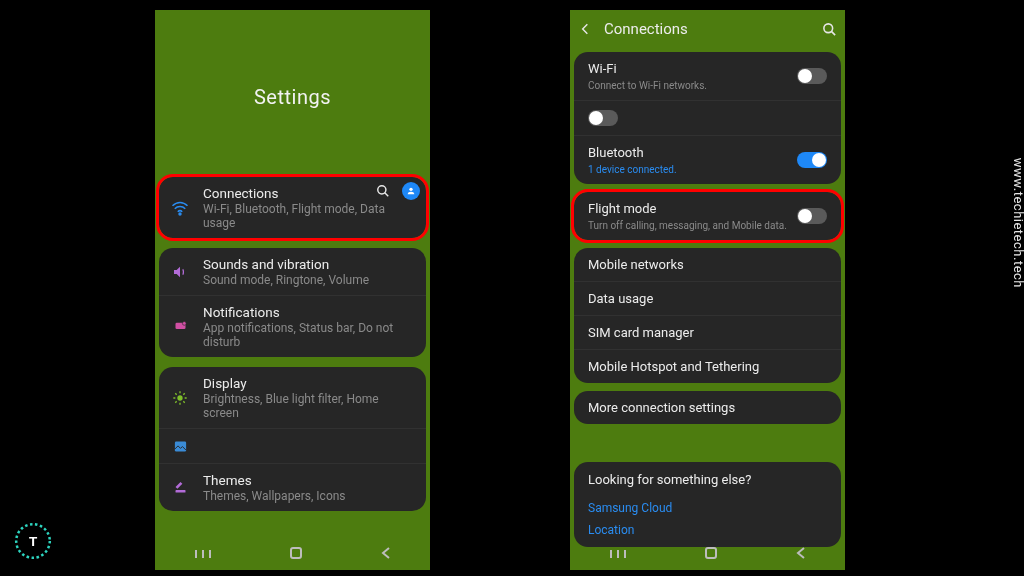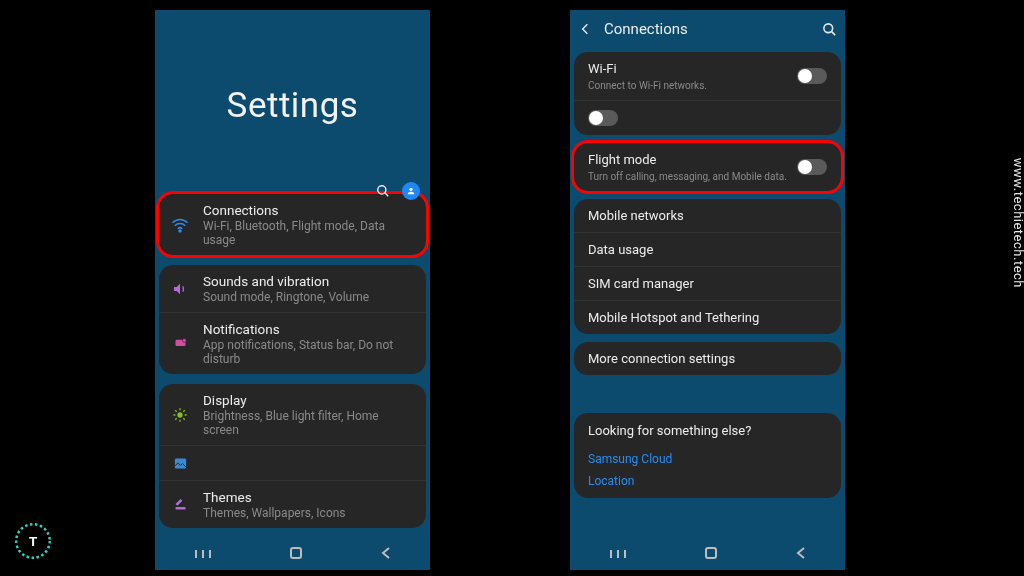--- a/index.html
+++ b/index.html
@@ -13,27 +13,27 @@
     overflow: hidden;
   }
   .phones {
     display: flex;
     gap: 140px;
     padding: 10px 155px 0 155px;
   }
   .phone {
     width: 275px;
     height: 560px;
-    background: #0c4a6e;
+    background: #4d7c0f;
     position: relative;
   }
   
   .settings-header {
     text-align: center;
-    font-size: 35px;
+    font-size: 20px;
     font-weight: 400;
     color: #f2f2f2;
     margin-top: 75px;
     margin-bottom: 68px;
     letter-spacing: 0.5px;
   }
   .header-actions {
     position: absolute;
     right: 10px;
     top: 172px;
@@ -287,20 +287,29 @@
         </div>
         <div class="toggle">
             <div class="knob"></div>
           </div>
       </div>
       <div class="row-r">
         <div class="toggle">
             <div class="knob"></div>
           </div>
       </div>
+      <div class="row-r">
+        <div class="left">
+          <div class="title">Bluetooth</div>
+          <div class="sub blue">1 device connected.</div>
+        </div>
+        <div class="toggle on">
+            <div class="knob"></div>
+          </div>
+      </div>
     </div>
 
     <div class="card-r highlight-red">
       <div class="row-r">
         <div class="left">
           <div class="title">Flight mode</div>
           <div class="sub">Turn off calling, messaging, and Mobile data.</div>
         </div>
         <div class="toggle">
             <div class="knob"></div>

